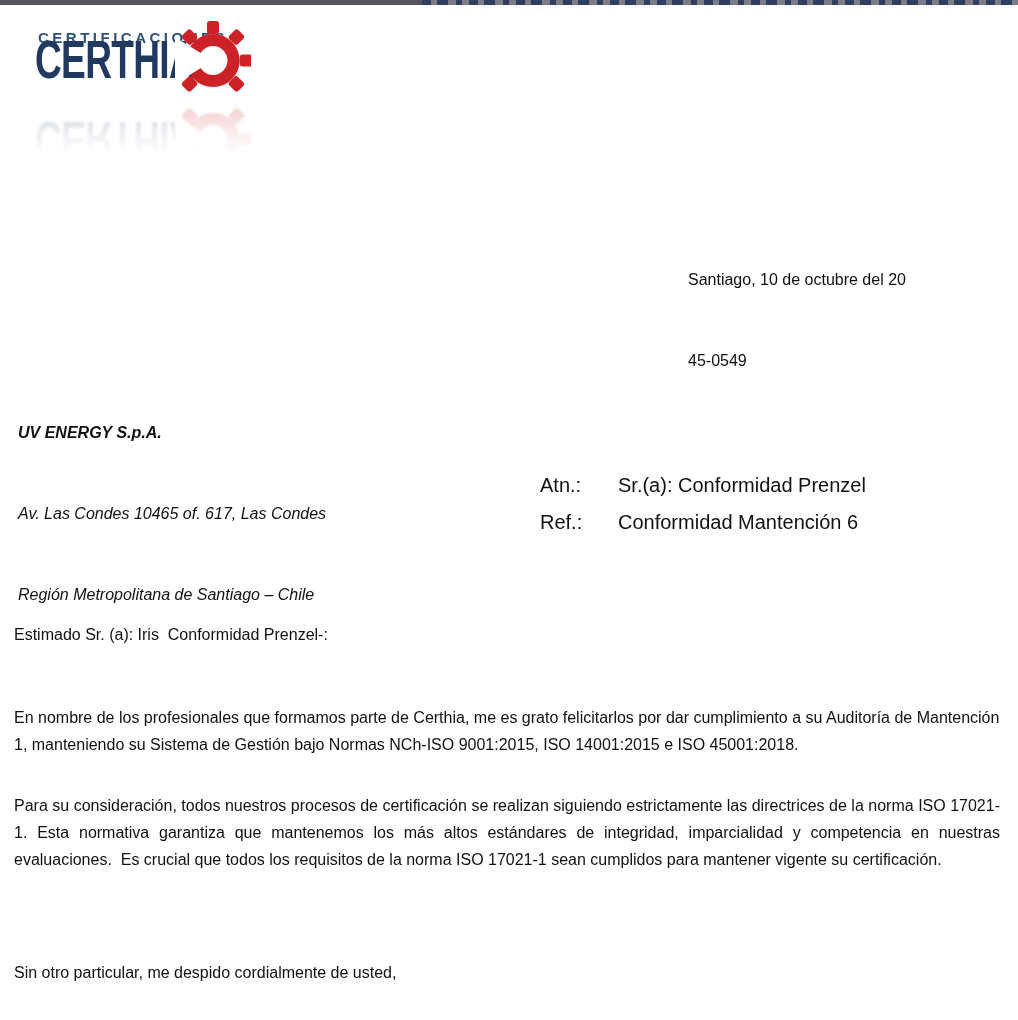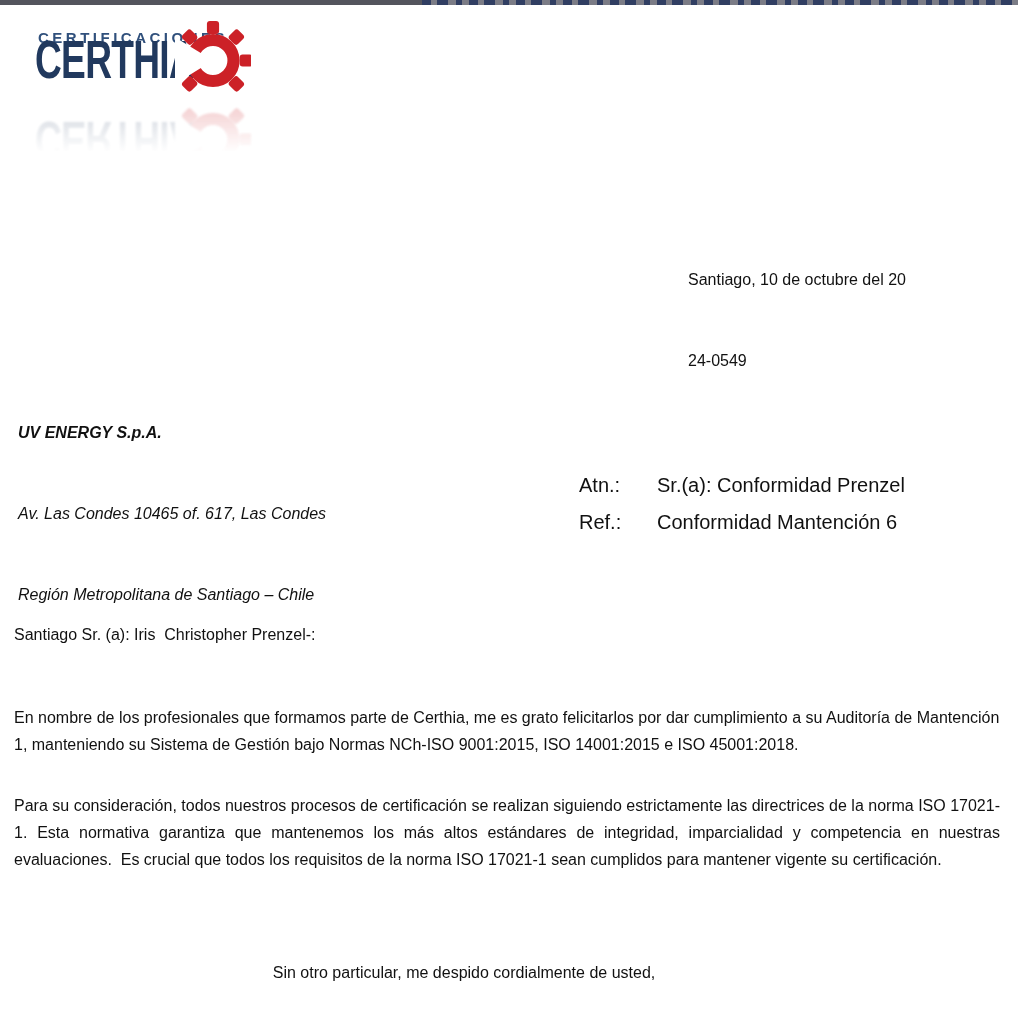--- a/index.html
+++ b/index.html
@@ -50,28 +50,28 @@
     -webkit-mask-image:linear-gradient(to bottom, rgba(0,0,0,0) 28%, rgba(0,0,0,1) 100%);
     mask-image:linear-gradient(to bottom, rgba(0,0,0,0) 28%, rgba(0,0,0,1) 100%);
     pointer-events:none;
   }
   
   .doc-text{font-size:16px;line-height:27px;white-space:pre-wrap;}
   .date-block{position:absolute;left:688px;top:212px;width:330px;}
   .recipient{position:absolute;left:18px;top:365px;width:600px;font-style:italic;}
   .recipient .company{font-weight:bold;}
   .ref-block{
-    position:absolute;left:579px;top:472px;
+    position:absolute;left:540px;top:472px;
     display:grid;grid-template-columns:78px auto;row-gap:10px;
     font-size:20px;line-height:27px;
   }
   .salutation{position:absolute;left:14px;top:621px;width:900px;}
   .para1{position:absolute;left:14px;top:704px;width:986px;}
   .para2{position:absolute;left:14px;top:792px;width:986px;text-align:justify;}
-  .closing{position:absolute;left:14px;top:959px;width:900px;text-align:center;}
+  .closing{position:absolute;left:14px;top:959px;width:900px;}
 </style>
 </head>
 <body>
 
 <div class="page">
 
   <div class="top-strip">
     <div class="solid"></div>
     <div class="frags"></div>
   </div>
@@ -112,37 +112,37 @@
           </g>
           <circle cx="50" cy="52" r="27" fill="none" stroke="#cc2127" stroke-width="16"></circle>
           <path d="M50 52 L-2 20 L-2 84 Z" fill="#ffffff"></path>
         </svg>
       </div>
     </div>
   </div>
 
   <div class="date-block doc-text">
     <div>Santiago, 10 de octubre del 20</div>
-    <div>24-0549</div>
+    <div>45-0549</div>
   </div>
 
   <div class="recipient doc-text">
     <div class="company">UV ENERGY S.p.A.</div>
     <div>Av. Las Condes 10465 of. 617, Las Condes</div>
     <div>Región Metropolitana de Santiago – Chile</div>
   </div>
 
   <div class="ref-block">
     <div>Atn.:</div>
     <div>Sr.(a): Conformidad Prenzel</div>
     <div>Ref.:</div>
     <div>Conformidad Mantención 6</div>
   </div>
 
-  <div class="salutation doc-text">Santiago Sr. (a): Iris  Christopher Prenzel-:</div>
+  <div class="salutation doc-text">Estimado Sr. (a): Iris  Conformidad Prenzel-:</div>
 
   <div class="para1 doc-text">En nombre de los profesionales que formamos parte de Certhia, me es grato felicitarlos por dar cumplimiento a su Auditoría de Mantención 1, manteniendo su Sistema de Gestión bajo Normas NCh-ISO 9001:2015, ISO 14001:2015 e ISO 45001:2018.</div>
 
   <div class="para2 doc-text">Para su consideración, todos nuestros procesos de certificación se realizan siguiendo estrictamente las directrices de la norma ISO 17021-1. Esta normativa garantiza que mantenemos los más altos estándares de integridad, imparcialidad y competencia en nuestras evaluaciones.  Es crucial que todos los requisitos de la norma ISO 17021-1 sean cumplidos para mantener vigente su certificación.</div>
 
   <div class="closing doc-text">Sin otro particular, me despido cordialmente de usted,</div>
 
 </div>
 
 </body></html>

